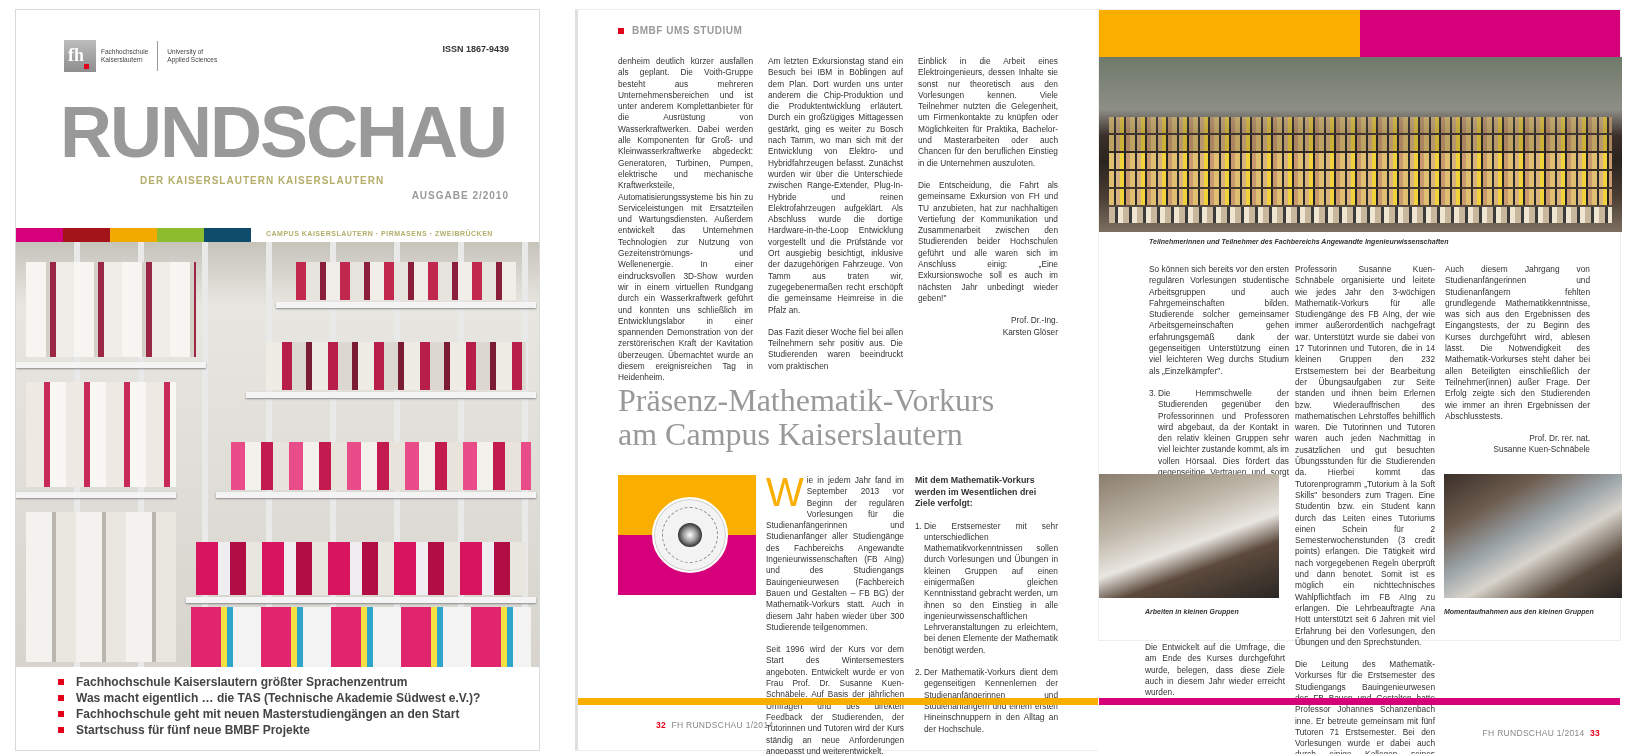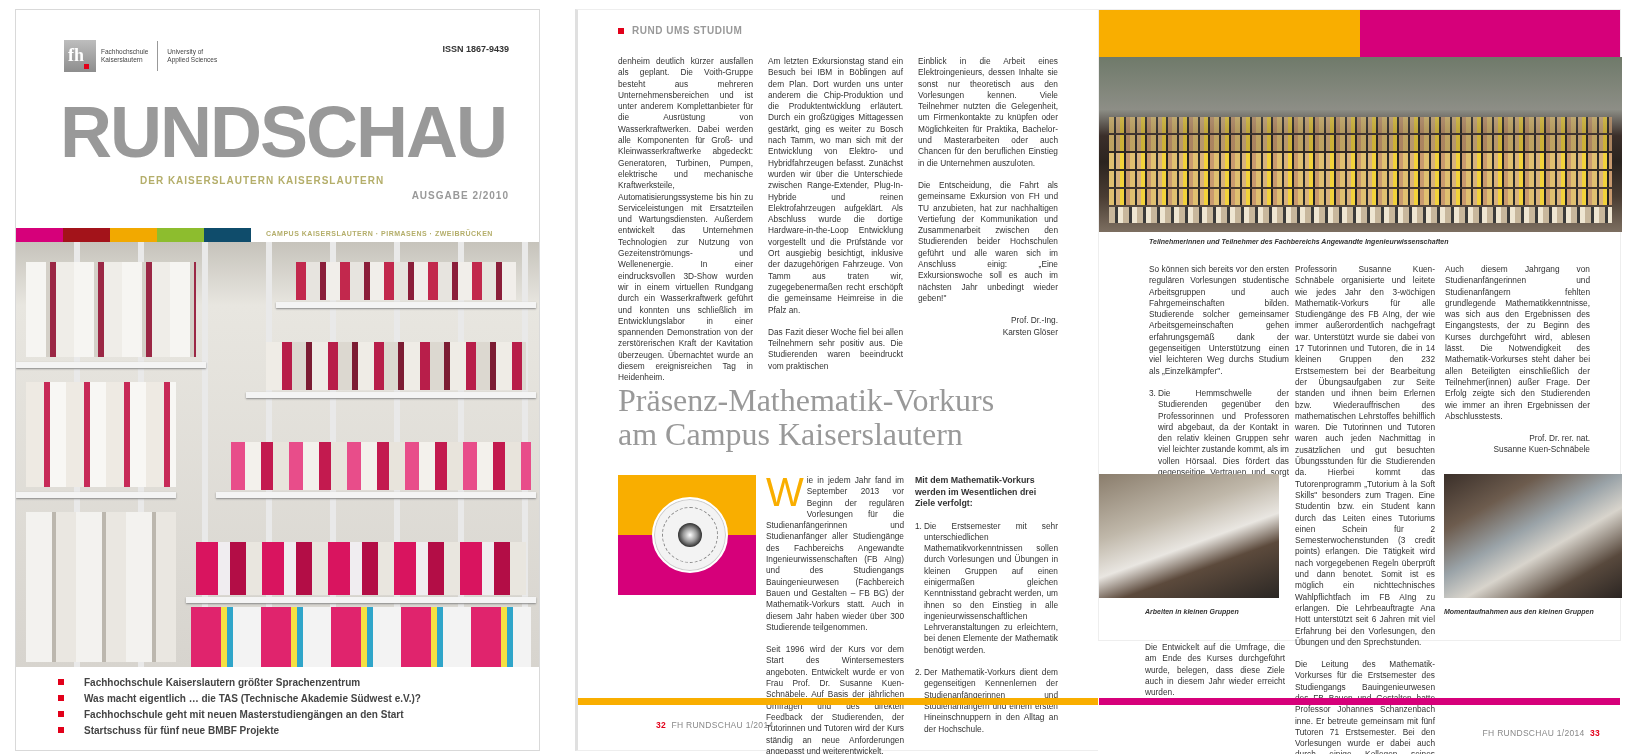--- a/index.html
+++ b/index.html
@@ -20,21 +20,21 @@
   .cv-bars{position:absolute;left:0;top:218px;display:flex;}
   .cv-bars div{width:47px;height:14px;}
   .cv-campus{position:absolute;left:250px;top:220px;font-size:7px;font-weight:bold;color:#b4ae6a;letter-spacing:.5px;}
   .cv-photo{position:absolute;left:0;top:232px;width:523px;height:425px;overflow:hidden;
      background:
       repeating-linear-gradient(90deg, transparent 0 58px, #e9e9e9 58px 64px),
       linear-gradient(180deg,#c6c3bb 0,#e8e6e0 15%,#d7d4ce 100%);}
   .shelf{position:absolute;height:6px;background:#f4f4f4;box-shadow:0 1px 2px #888;}
   .book{position:absolute;}
   .cv-list{position:absolute;left:42px;top:664px;}
-  .cv-li{display:flex;align-items:center;gap:20px;font-size:10px;font-weight:bold;color:#444;height:16px;}
+  .cv-li{display:flex;align-items:center;gap:12px;font-size:12px;font-weight:bold;color:#444;height:16px;}
   .cv-li i{width:6px;height:6px;background:#e2001a;display:block;}
   
   #leftpage{left:575px;top:9px;width:523px;height:742px;border-left:3px solid #e0e0e0;border-top:1px solid #eee;border-bottom:1px solid #eee;}
   #rightpage{left:1098px;top:9px;width:523px;height:632px;border-right:1px solid #eee;border-top:1px solid #eee;border-bottom:1px solid #eee;border-left:1px solid #eee;}
   .section-label{position:absolute;left:40px;top:15px;font-size:10px;font-weight:bold;color:#999;display:flex;align-items:center;gap:8px;letter-spacing:.5px;}
   .section-label i{width:6px;height:6px;background:#e2001a;display:block;}
   .col{position:absolute;font-size:8.3px;line-height:11.3px;color:#333;text-align:justify;hyphens:auto;}
   .col p{margin:0 0 11px 0;}
   .sig{text-align:right;}
   .headline{position:absolute;left:40px;top:373px;font-family:"Liberation Serif",serif;font-size:32px;line-height:34px;color:#999;}
@@ -123,21 +123,21 @@
     <div class="cv-li">
         <i></i>
         <span>Startschuss für fünf neue BMBF Projekte</span>
       </div>
   </div>
 </div>
 
 <div class="page" id="leftpage">
   <div class="section-label">
       <i></i>
-      <span>RUND UMS STUDIUM</span>
+      <span>BMBF UMS STUDIUM</span>
     </div>
 
   <div class="col" style="left:40px;top:46px;width:135px;">
     <p>denheim deutlich kürzer ausfallen als geplant. Die Voith-Gruppe besteht aus mehreren Unternehmensbereichen und ist unter anderem Komplettanbieter für die Ausrüstung von Wasserkraftwerken. Dabei werden alle Komponenten für Groß- und Kleinwasserkraftwerke abgedeckt: Generatoren, Turbinen, Pumpen, elektrische und mechanische Kraftwerksteile, Automatisierungssysteme bis hin zu Serviceleistungen mit Ersatzteilen und Wartungsdiensten. Außerdem entwickelt das Unternehmen Technologien zur Nutzung von Gezeitenströmungs- und Wellenenergie. In einer eindrucksvollen 3D-Show wurden wir in einem virtuellen Rundgang durch ein Wasserkraftwerk geführt und konnten uns schließlich im Entwicklungslabor in einer spannenden Demonstration von der zerstörerischen Kraft der Kavitation überzeugen. Übernachtet wurde an diesem ereignisreichen Tag in Heidenheim.</p>
   </div>
   <div class="col" style="left:190px;top:46px;width:135px;">
     <p>Am letzten Exkursionstag stand ein Besuch bei IBM in Böblingen auf dem Plan. Dort wurden uns unter anderem die Chip-Produktion und die Produktentwicklung erläutert. Durch ein großzügiges Mittagessen gestärkt, ging es weiter zu Bosch nach Tamm, wo man sich mit der Entwicklung von Elektro- und Hybridfahrzeugen befasst. Zunächst wurden wir über die Unterschiede zwischen Range-Extender, Plug-In-Hybride und reinen Elektrofahrzeugen aufgeklärt. Als Abschluss wurde die dortige Hardware-in-the-Loop Entwicklung vorgestellt und die Prüfstände vor Ort ausgiebig besichtigt, inklusive der dazugehörigen Fahrzeuge. Von Tamm aus traten wir, zugegebenermaßen recht erschöpft die gemeinsame Heimreise in die Pfalz an.</p>
     <p>Das Fazit dieser Woche fiel bei allen Teilnehmern sehr positiv aus. Die Studierenden waren beeindruckt vom praktischen</p>
   </div>
   <div class="col" style="left:340px;top:46px;width:140px;">

